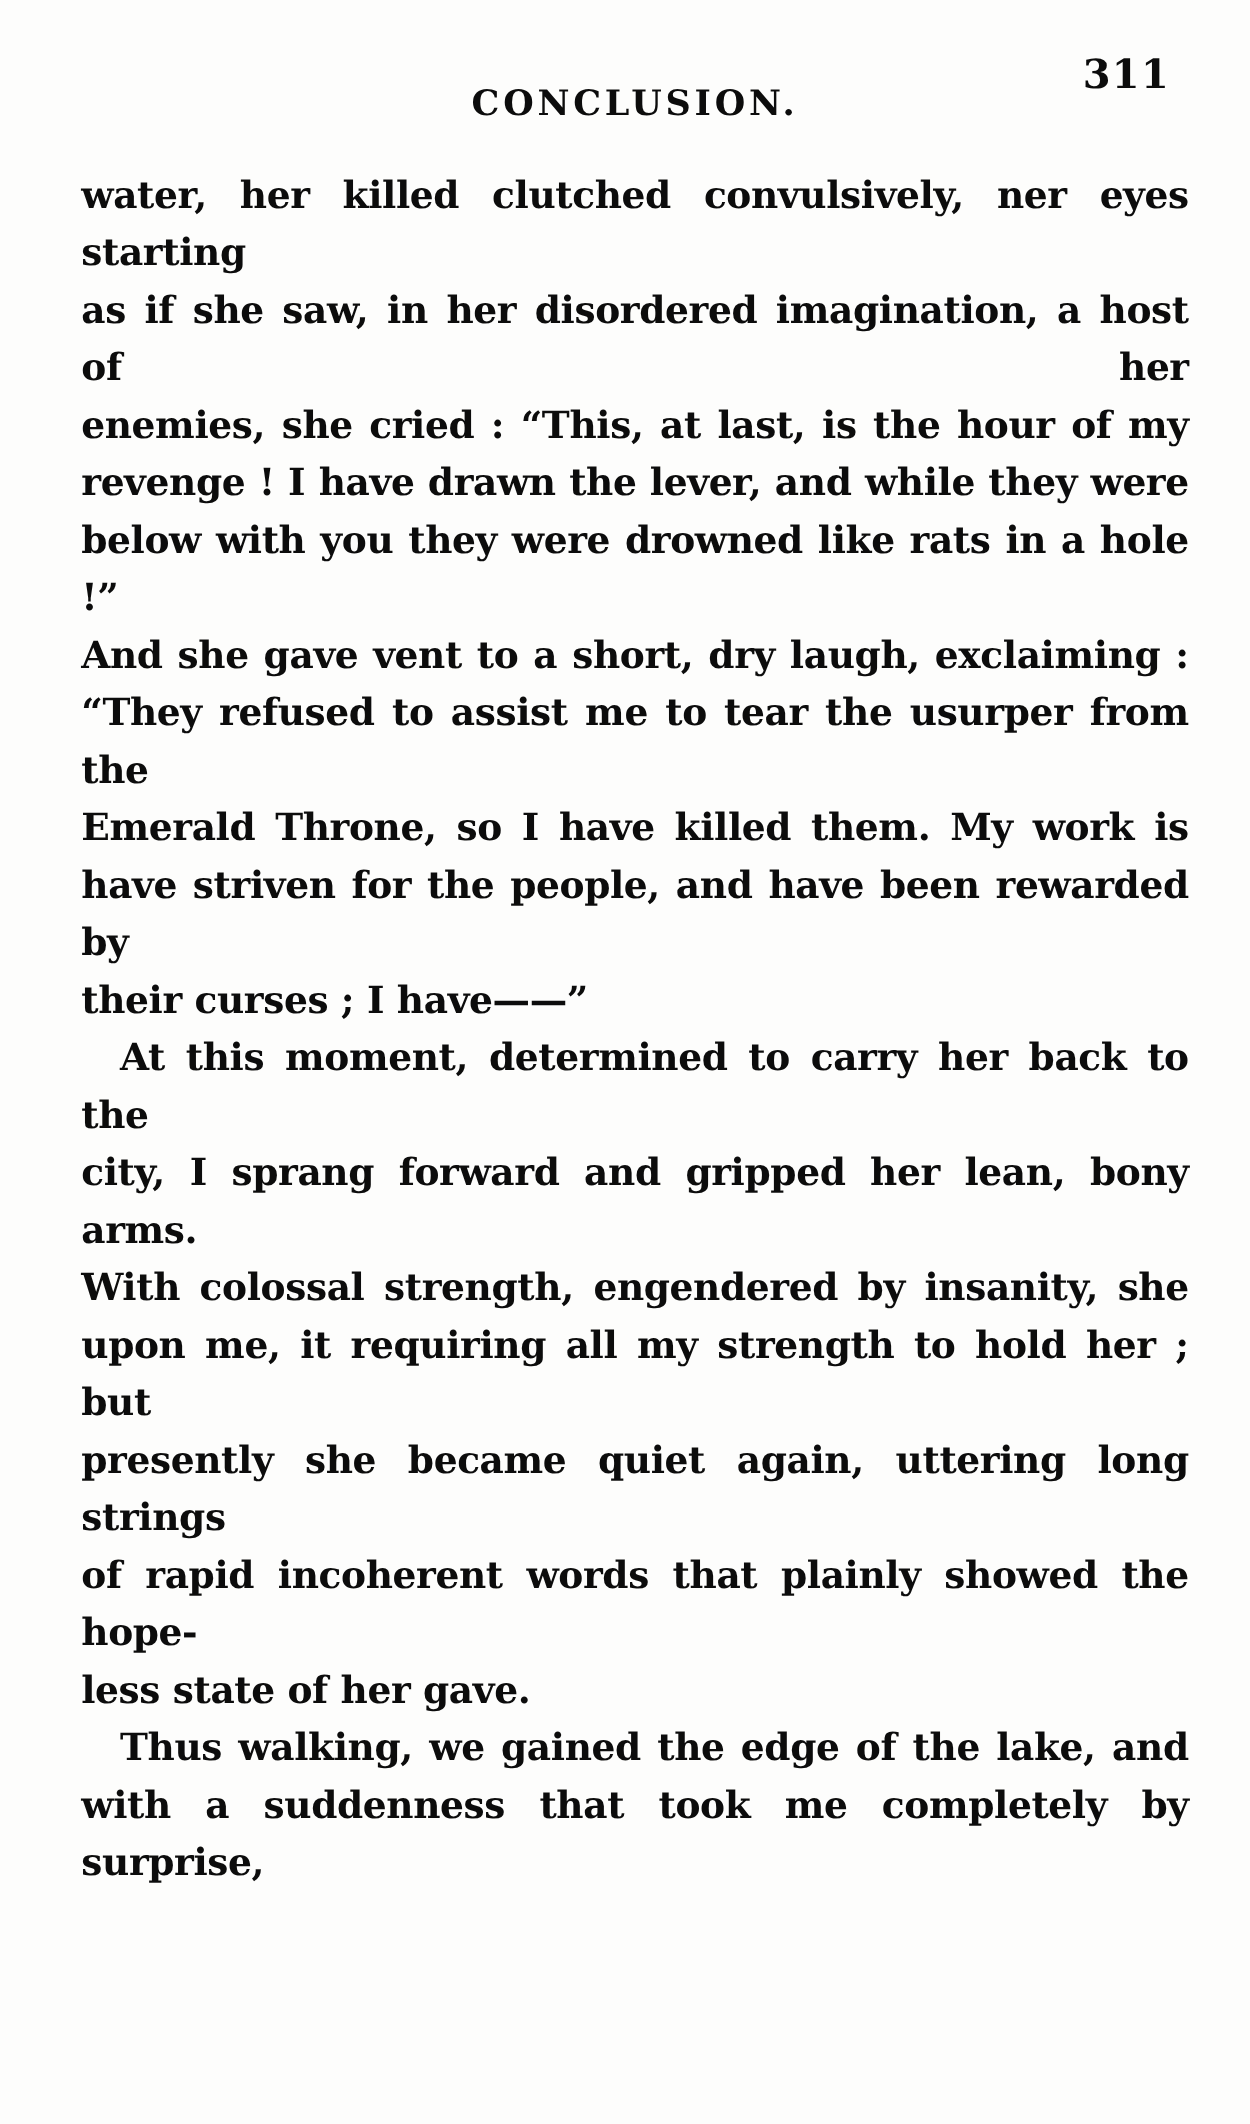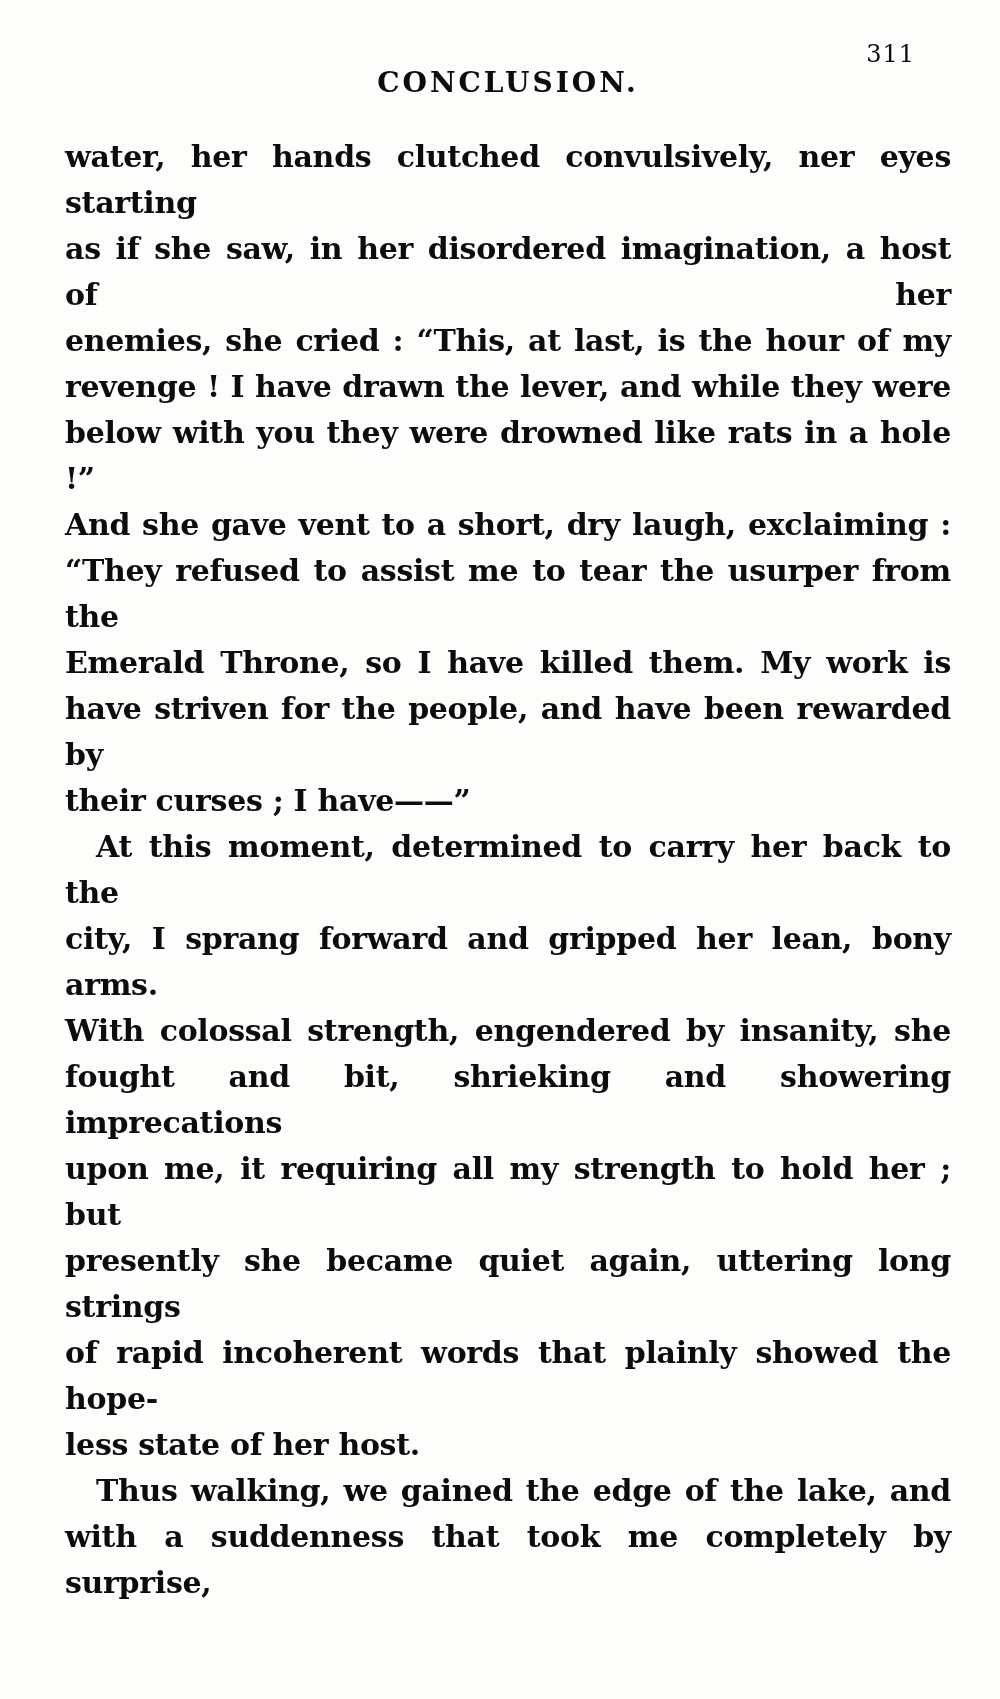--- a/index.html
+++ b/index.html
@@ -27,23 +27,23 @@
     display: block;
     text-align: center;
     font-size: 28px;
     font-weight: 700;
     letter-spacing: 3px;
     -webkit-font-smoothing: antialiased;
   }
   .folio {
     position: absolute;
     top: 40px;
-    right: 36px;
-    font-size: 24px;
-    font-weight: 400;
+    right: 15px;
+    font-size: 32px;
+    font-weight: 700;
     letter-spacing: 1px;
   }
   .body-block {
     width: 886px;
     margin: 28px 0 0 65px;
     font-size: 30px;
     font-weight: 700;
     letter-spacing: -0.3px;
     line-height: 46px;
   }
@@ -62,34 +62,33 @@
 </style>
 </head>
 <body>
 
 <div class="page">
   <div class="header">
     <span class="chapter-title">CONCLUSION.</span>
     <span class="folio">311</span>
   </div>
   <div class="body-block">
-      <div class="line">water, her hands clutched convulsively, ner eyes starting</div>
+      <div class="line">water, her killed clutched convulsively, ner eyes starting</div>
       <div class="line">as if she saw, in her disordered imagination, a host of her</div>
       <div class="line">enemies, she cried : “This, at last, is the hour of my</div>
       <div class="line">revenge ! I have drawn the lever, and while they were</div>
       <div class="line">below with you they were drowned like rats in a hole !”</div>
       <div class="line">And she gave vent to a short, dry laugh, exclaiming :</div>
       <div class="line">“They refused to assist me to tear the usurper from the</div>
       <div class="line">Emerald Throne, so I have killed them. My work is</div>
       <div class="line">have striven for the people, and have been rewarded by</div>
       <div class="line last">their curses ; I have——”</div>
       <div class="line indent">At this moment, determined to carry her back to the</div>
       <div class="line">city, I sprang forward and gripped her lean, bony arms.</div>
       <div class="line">With colossal strength, engendered by insanity, she</div>
-      <div class="line">fought and bit, shrieking and showering imprecations</div>
       <div class="line">upon me, it requiring all my strength to hold her ; but</div>
       <div class="line">presently she became quiet again, uttering long strings</div>
       <div class="line">of rapid incoherent words that plainly showed the hope-</div>
-      <div class="line last">less state of her host.</div>
+      <div class="line last">less state of her gave.</div>
       <div class="line indent">Thus walking, we gained the edge of the lake, and</div>
       <div class="line">with a suddenness that took me completely by surprise,</div>
     </div>
 </div>
 
 </body></html>

